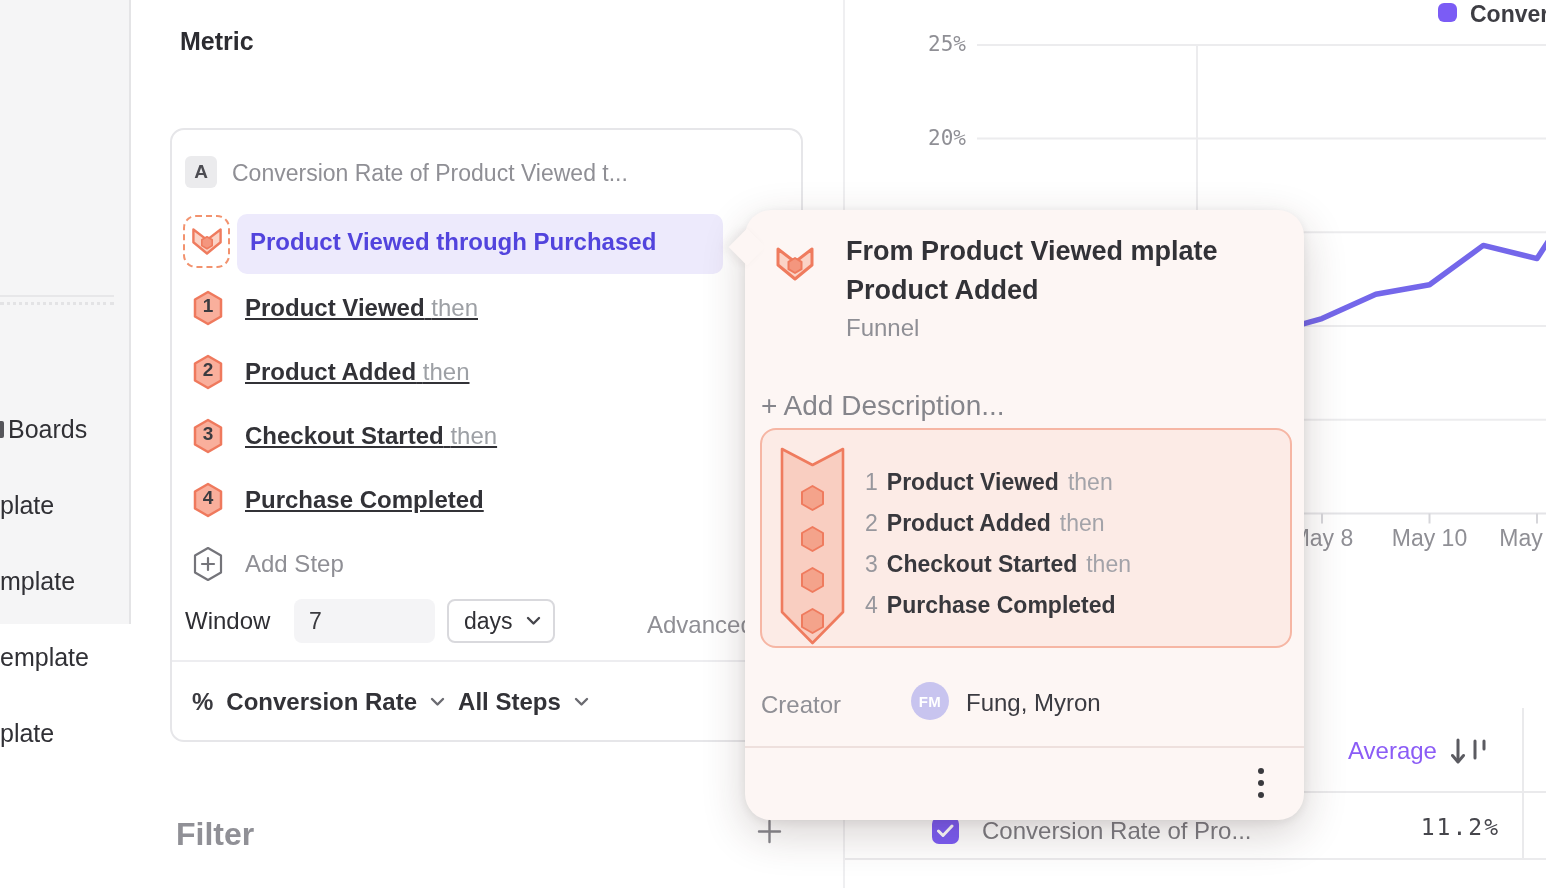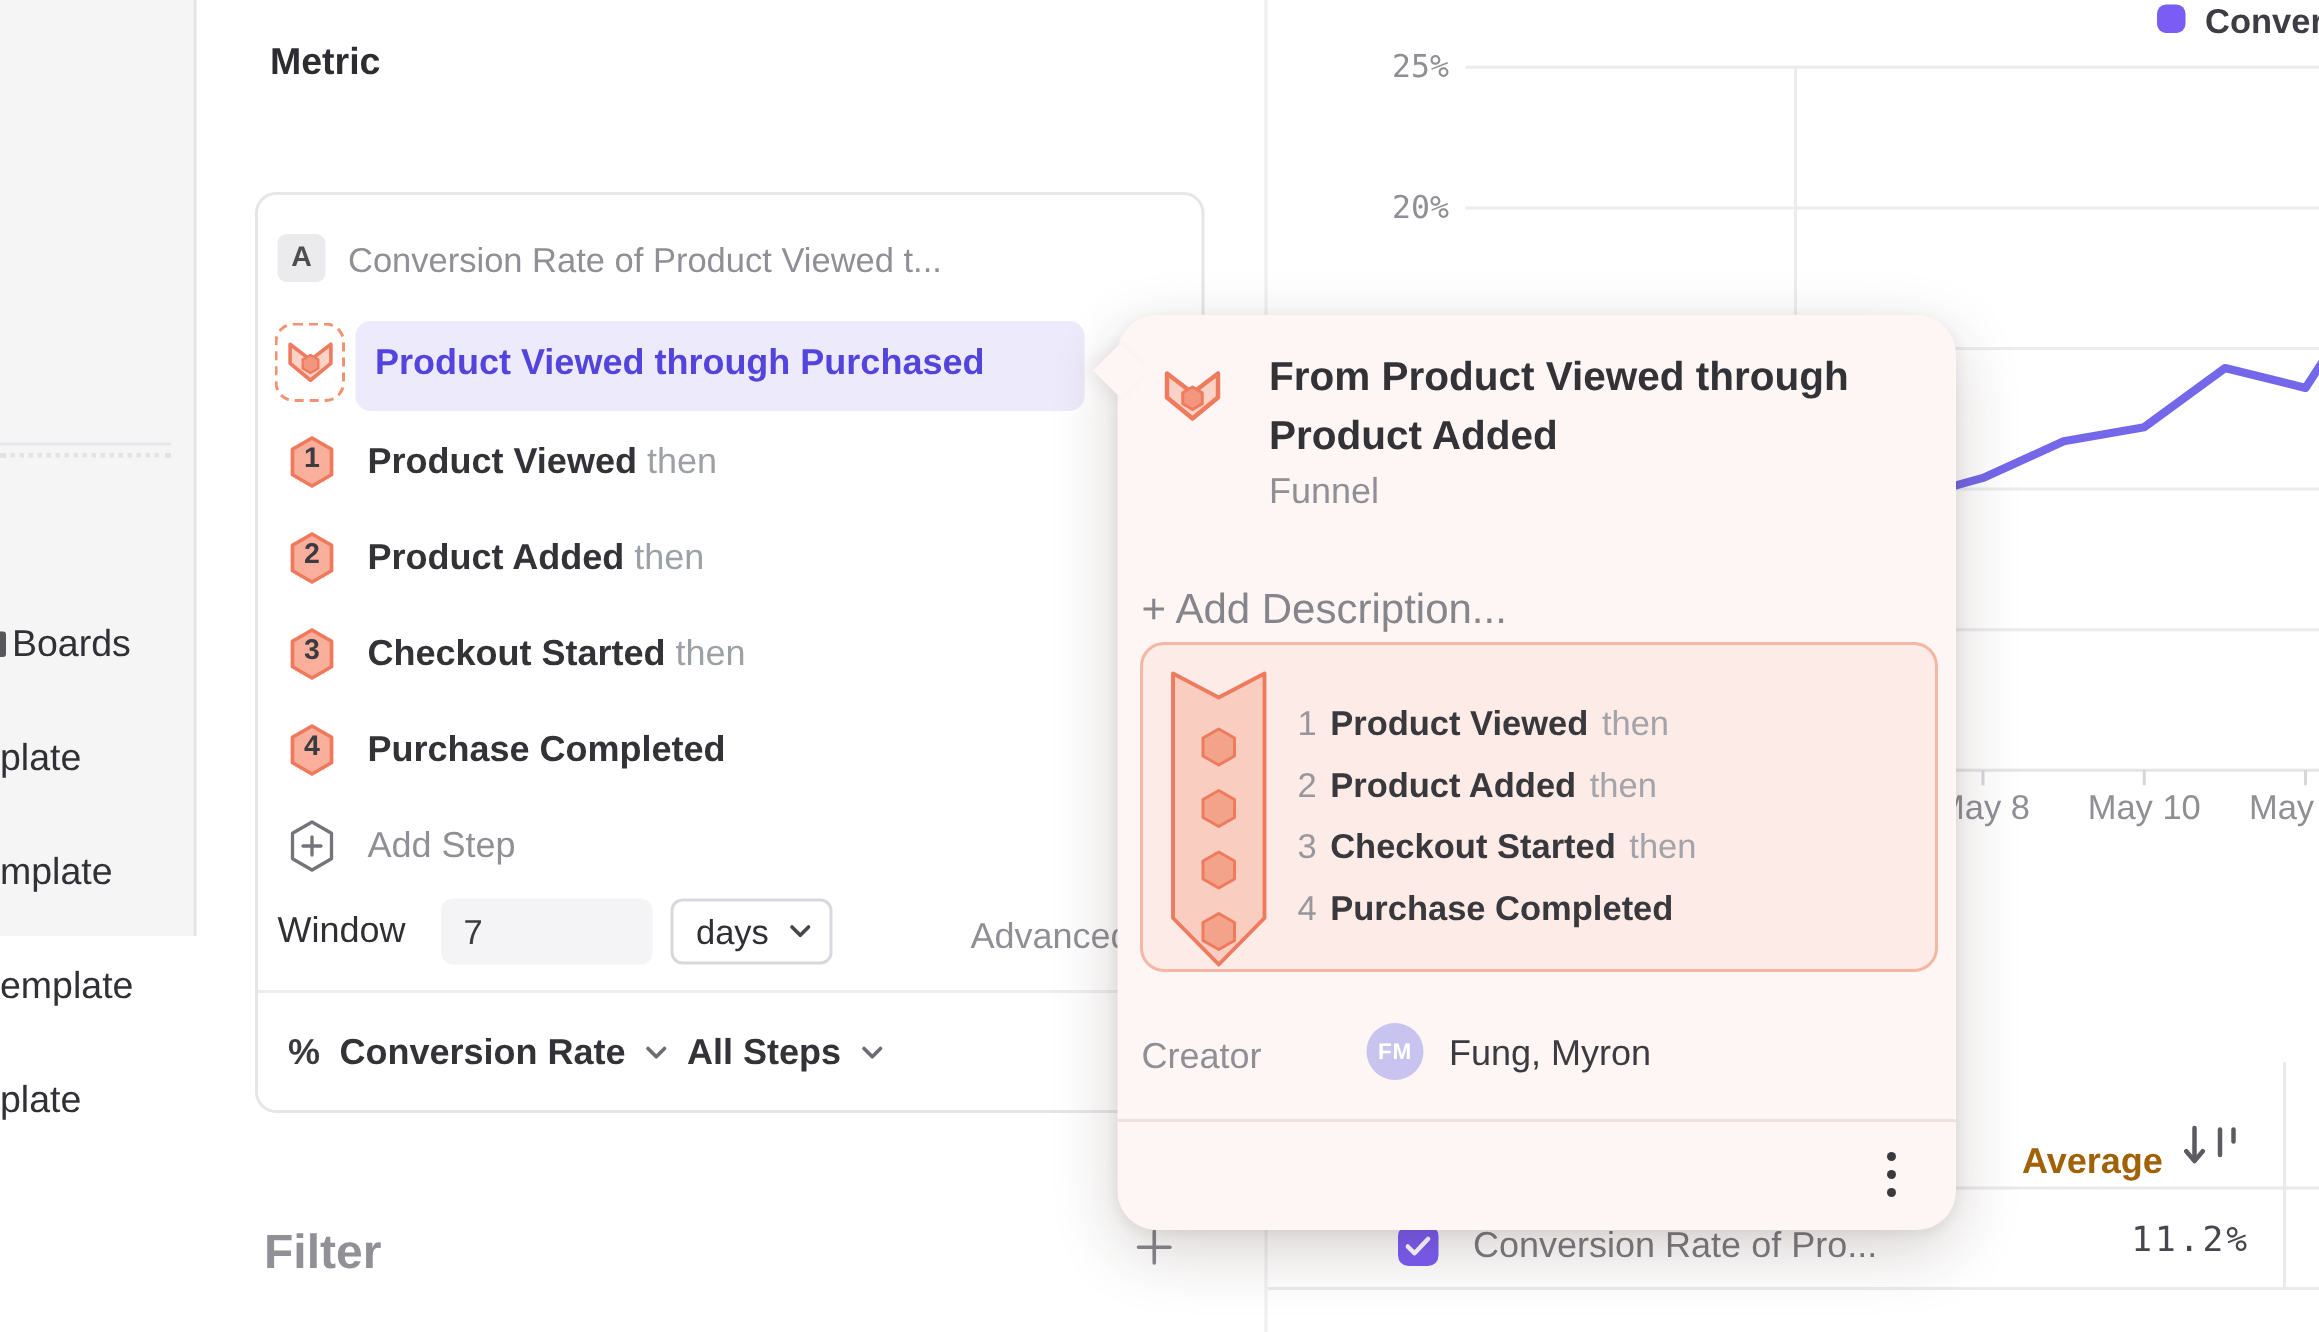--- a/index.html
+++ b/index.html
@@ -24,21 +24,21 @@
   .metric-card{left:170px;top:128px;width:633px;height:614px;background:#fff;border:2px solid #e6e6e9;border-radius:14px;box-sizing:border-box;z-index:3;}
   .a-badge{left:13px;top:26px;width:32px;height:32px;background:#ebebed;border-radius:6px;
     display:flex;align-items:center;justify-content:center;font-size:19px;font-weight:700;color:#4c4c52;}
   .a-title{left:60px;top:30px;font-size:23px;color:#8f8f95;}
   .sel-iconbox{left:11px;top:85px;width:47px;height:53px;border:2px dashed #f2926e;border-radius:13px;
     display:flex;align-items:center;justify-content:center;box-sizing:border-box;}
   .sel-pill{left:65px;top:84px;width:486px;height:60px;background:#edeafc;border-radius:10px;}
   .sel-pill-label{left:78px;top:98px;font-size:24px;font-weight:600;color:#5244dd;}
   .step-badge{width:32px;height:36px;}
   .step-badge .num{position:absolute;left:0;top:5px;width:32px;text-align:center;font-size:19px;font-weight:600;color:#3b3b40;}
-  .step-label{font-size:24px;font-weight:600;color:#323237;}
+  .step-label{font-size:24px;font-weight:600;color:#323237;text-decoration:underline;}
   .step-suffix{font-weight:400;color:#9da0a5;}
   .add-step-label{font-size:24px;color:#8f8f95;}
   .window-label{left:13px;top:477px;font-size:24px;font-weight:500;color:#2f2f34;}
   .window-input{left:122px;top:469px;width:141px;height:44px;background:#f4f4f6;border:none;border-radius:8px;
     padding:0 0 0 15px;font-size:23px;color:#3a3a3f;font-family:"Liberation Sans",sans-serif;box-sizing:border-box;outline:none;}
   .days-select{left:275px;top:469px;width:108px;height:44px;background:#fff;border:2px solid #d9d9dd;border-radius:8px;
     box-sizing:border-box;display:flex;align-items:center;justify-content:space-between;padding:0 12px 0 15px;}
   .days-select span{font-size:23px;font-weight:500;color:#2f2f34;}
   .advanced-link{left:475px;top:481px;font-size:24px;color:#8f8f95;}
   .card-divider{left:0;top:530px;width:629px;border-top:2px solid #ededf0;}
@@ -52,21 +52,21 @@
   #chart-layer{left:0;top:0;width:1546px;height:888px;z-index:1;}
   .ylab{position:absolute;width:90px;text-align:right;font-family:"DejaVu Sans Mono",monospace;font-size:21px;color:#8f8f95;}
   .xlab{position:absolute;width:130px;text-align:center;font-size:23px;color:#8f8f95;}
   .legend-swatch{left:1438px;top:3px;width:19px;height:19px;border-radius:6px;background:#7b5cf5;z-index:1;}
   .legend-label{left:1470px;top:1px;font-size:23px;font-weight:600;color:#3d3d43;z-index:1;}
 
   
   .tbl-head-divider{left:845px;top:791px;width:701px;border-top:2px solid #eaeaec;z-index:1;}
   .tbl-vline{left:1522px;top:708px;height:152px;border-left:2px solid #eaeaec;z-index:1;}
   .tbl-avg{left:1348px;top:737px;display:flex;align-items:center;gap:14px;z-index:1;}
-  .tbl-avg span{font-size:24px;font-weight:700;color:#a16207;margin-top:24px;}
+  .tbl-avg span{font-size:24px;font-weight:400;color:#8b5cf6;}
   .tbl-checkbox{left:932px;top:817px;width:27px;height:27px;background:#7b5cf5;border-radius:7px;
     display:flex;align-items:center;justify-content:center;z-index:1;}
   .tbl-row-label{left:982px;top:817px;font-size:24px;color:#7c7c82;z-index:1;}
   .tbl-row-value{left:1380px;top:814px;width:120px;text-align:right;font-family:"DejaVu Sans Mono",monospace;
     font-size:23px;letter-spacing:2px;color:#46464c;z-index:1;}
   .tbl-row-divider{left:845px;top:858px;width:701px;border-top:2px solid #ebebed;z-index:1;}
 
   
   .popover{left:745px;top:210px;width:559px;height:610px;background:#fdf6f4;border-radius:26px;
     box-shadow:0 14px 44px rgba(60,35,30,.20),0 2px 10px rgba(0,0,0,.07);z-index:30;}
@@ -250,21 +250,21 @@
 
 <div class="abs popover">
   <div class="abs popover-arrow"></div>
 
   <div class="abs" style="left:30px;top:36px;">
     <svg width="40" height="36" viewBox="0 0 40 36">
       <path d="M3 3 L20 16 L37 3 L37 19 L20 33 L3 19 Z" fill="#fbd3c6" stroke="#ef7b5e" stroke-width="3" stroke-linejoin="round"></path>
       <path d="M20 12 l6.5 3.8 v7.4 L20 27 l-6.5 -3.8 v-7.4 Z" fill="#f4967e" stroke="#ef7b5e" stroke-width="2" stroke-linejoin="round"></path>
     </svg>
   </div>
-  <div class="abs pop-title">From Product Viewed through Product Added</div>
+  <div class="abs pop-title">From Product Viewed mplate Product Added</div>
   <div class="abs pop-type">Funnel</div>
   <div class="abs pop-adddesc nowrap">+ Add Description...</div>
 
   <div class="abs funnel-card">
     <div class="abs" style="left:17px;top:15px;">
       <svg width="67" height="202" viewBox="0 0 67 202">
         <polygon points="3,4 33.5,20 64,4 64,167 33.5,198 3,167" fill="#f6a88f" fill-opacity="0.42" stroke="#ef7b5e" stroke-width="2.6" stroke-linejoin="round"></polygon>
         <g fill="#f4a38b" stroke="#ef7b5e" stroke-width="2" stroke-linejoin="round">
           <path d="M33.5 41 l10.5 6 v12 l-10.5 6 l-10.5 -6 v-12 Z"></path>
           <path d="M33.5 82 l10.5 6 v12 l-10.5 6 l-10.5 -6 v-12 Z"></path>

